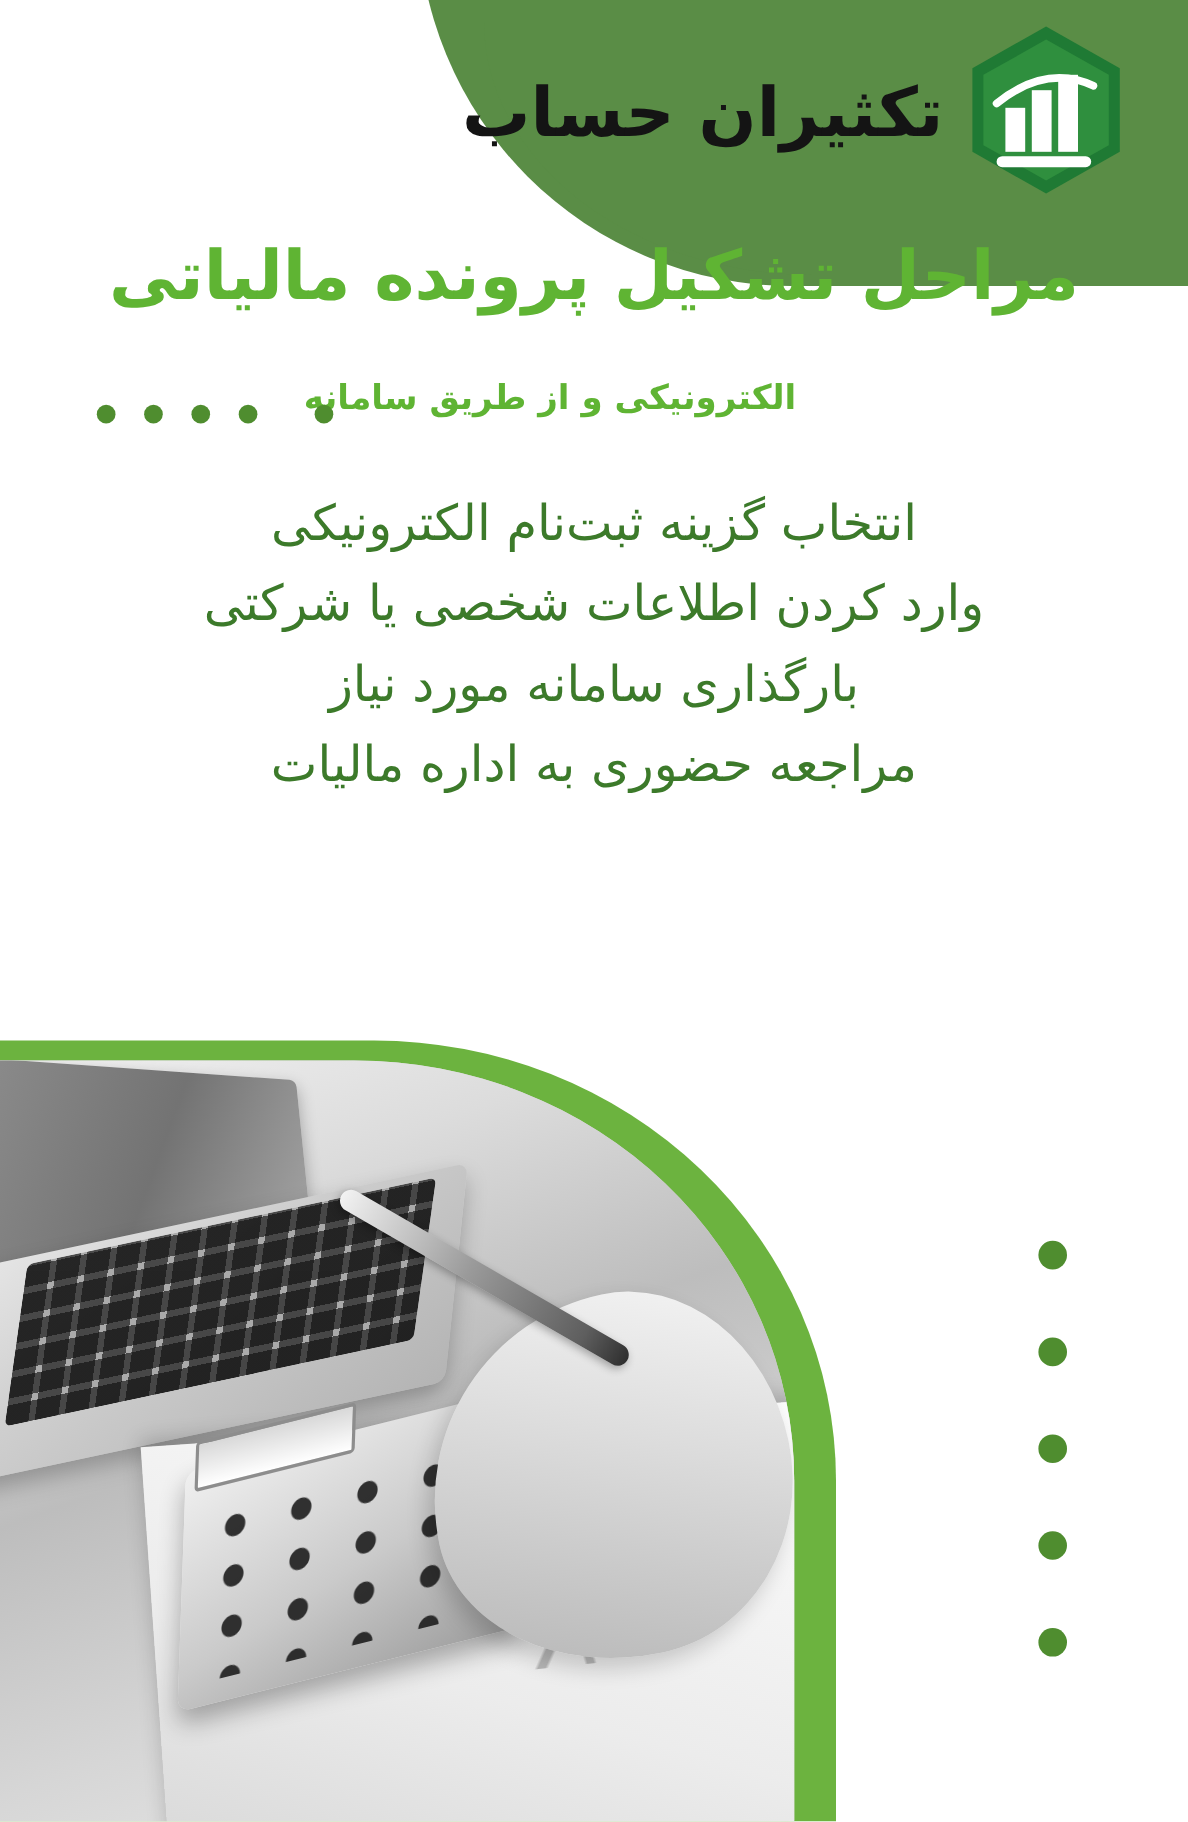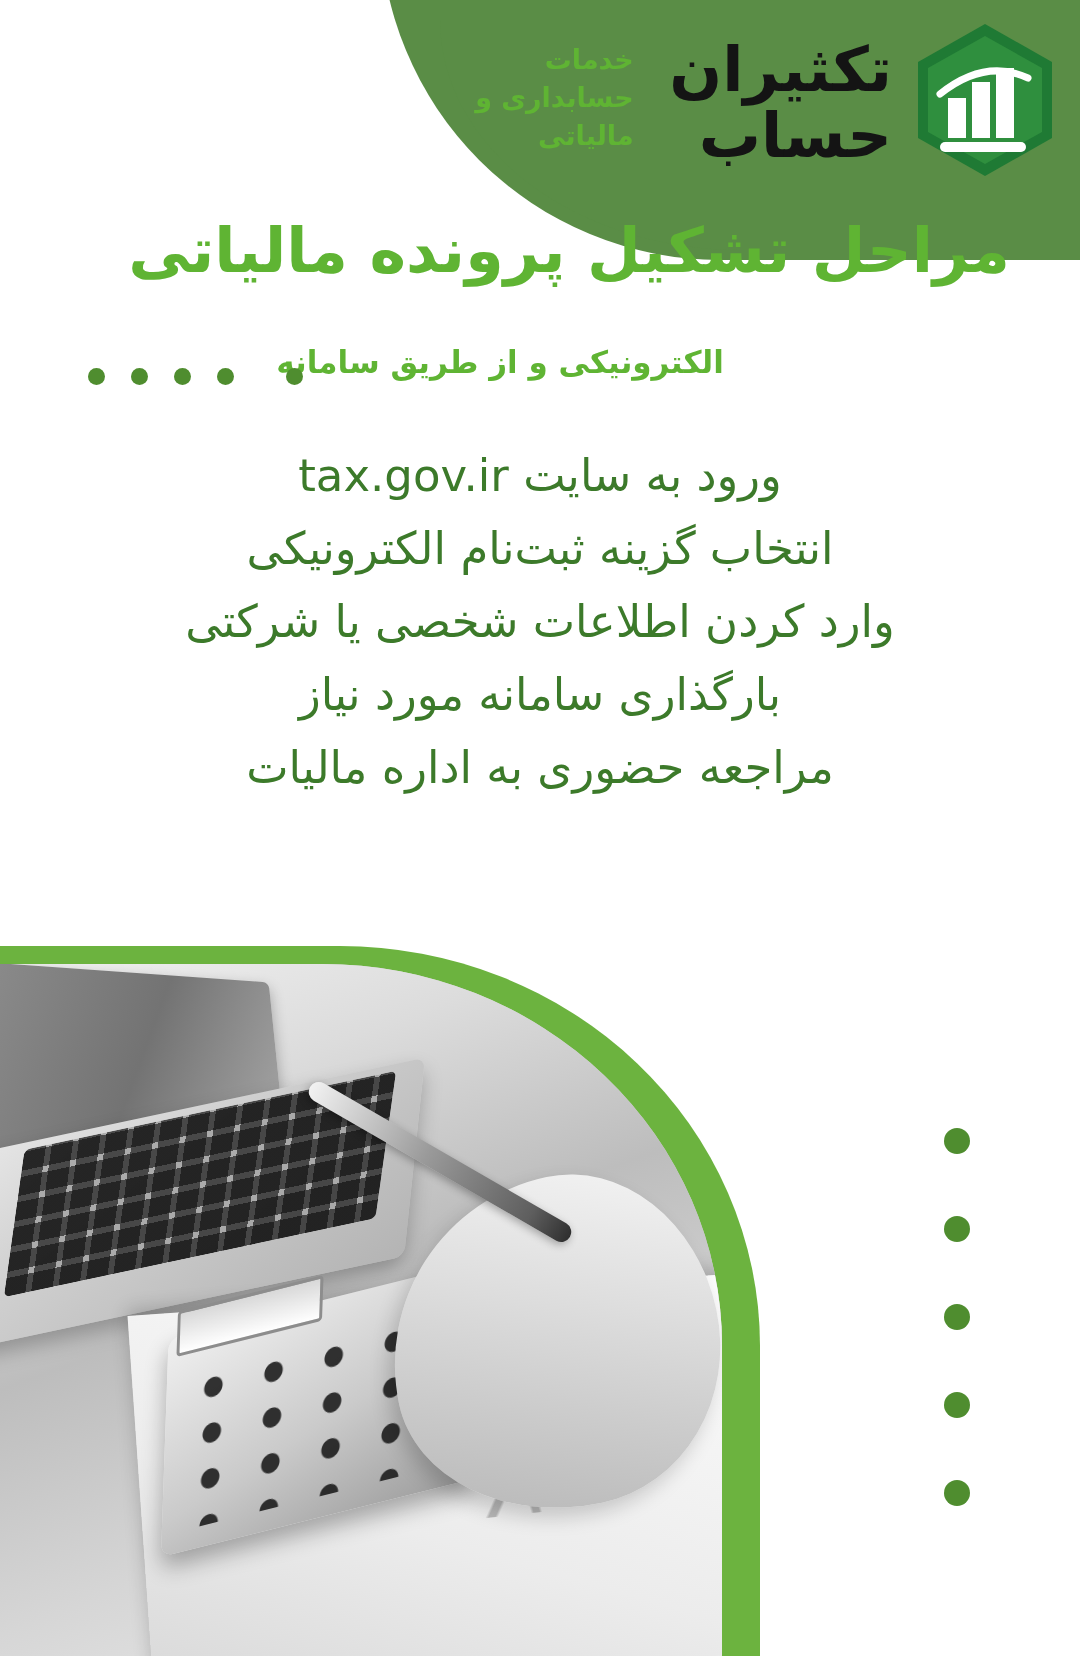--- a/index.html
+++ b/index.html
@@ -81,20 +81,21 @@
     height: 160px;
     flex: 0 0 auto;
   }
 
   
   .headline {
     position: absolute;
     top: 212px;
     left: 0;
     right: 0;
+    text-align: center;
     font-size: 62px;
     font-weight: bold;
     color: #5fb433;
     line-height: 1.25;
     padding: 0 70px;
   }
 
   .subline {
     position: absolute;
     top: 344px;
@@ -285,21 +286,20 @@
 <body>
 
 <div class="poster">
 
   <div class="top-blob"></div>
   <div class="top-blob-2"></div>
 
   <div class="logo-area">
     <div class="logo-text">
       <div class="logo-title">تکثیران حساب</div>
-      <div class="logo-sub">خدمات حسابداری و مالیاتی</div>
     </div>
     <div class="logo-mark">
       <svg width="150" height="160" viewBox="0 0 150 160" xmlns="http://www.w3.org/2000/svg">
         <polygon points="75,4 142,42 142,118 75,156 8,118 8,42" fill="#1f7a34"></polygon>
         <polygon points="75,16 132,48 132,112 75,144 18,112 18,48" fill="#2f8f3e"></polygon>
         <rect x="38" y="78" width="18" height="40" fill="#ffffff"></rect>
         <rect x="62" y="62" width="18" height="56" fill="#ffffff"></rect>
         <rect x="86" y="48" width="18" height="70" fill="#ffffff"></rect>
         <path d="M30 74 Q75 38 118 58" stroke="#ffffff" stroke-width="7" fill="none" stroke-linecap="round"></path>
         <rect x="30" y="122" width="86" height="10" rx="5" fill="#ffffff"></rect>
@@ -313,24 +313,20 @@
 
   <div class="sub-dots">
     <span class="d"></span>
     <span class="d gap"></span>
     <span class="d"></span>
     <span class="d"></span>
     <span class="d"></span>
   </div>
 
   <div class="steps">
-    <div class="step">
-      <span>ورود به سایت</span>
-      <span class="ltr">tax.gov.ir</span>
-    </div>
     <div class="step">انتخاب گزینه ثبت‌نام الکترونیکی</div>
     <div class="step">وارد کردن اطلاعات شخصی یا شرکتی</div>
     <div class="step">بارگذاری سامانه مورد نیاز</div>
     <div class="step">مراجعه حضوری به اداره مالیات</div>
   </div>
 
   <div class="photo-wrap">
     <div class="photo-arc"></div>
     <div class="photo-clip photo-grayscale">
       <div class="photo-bg"></div>

